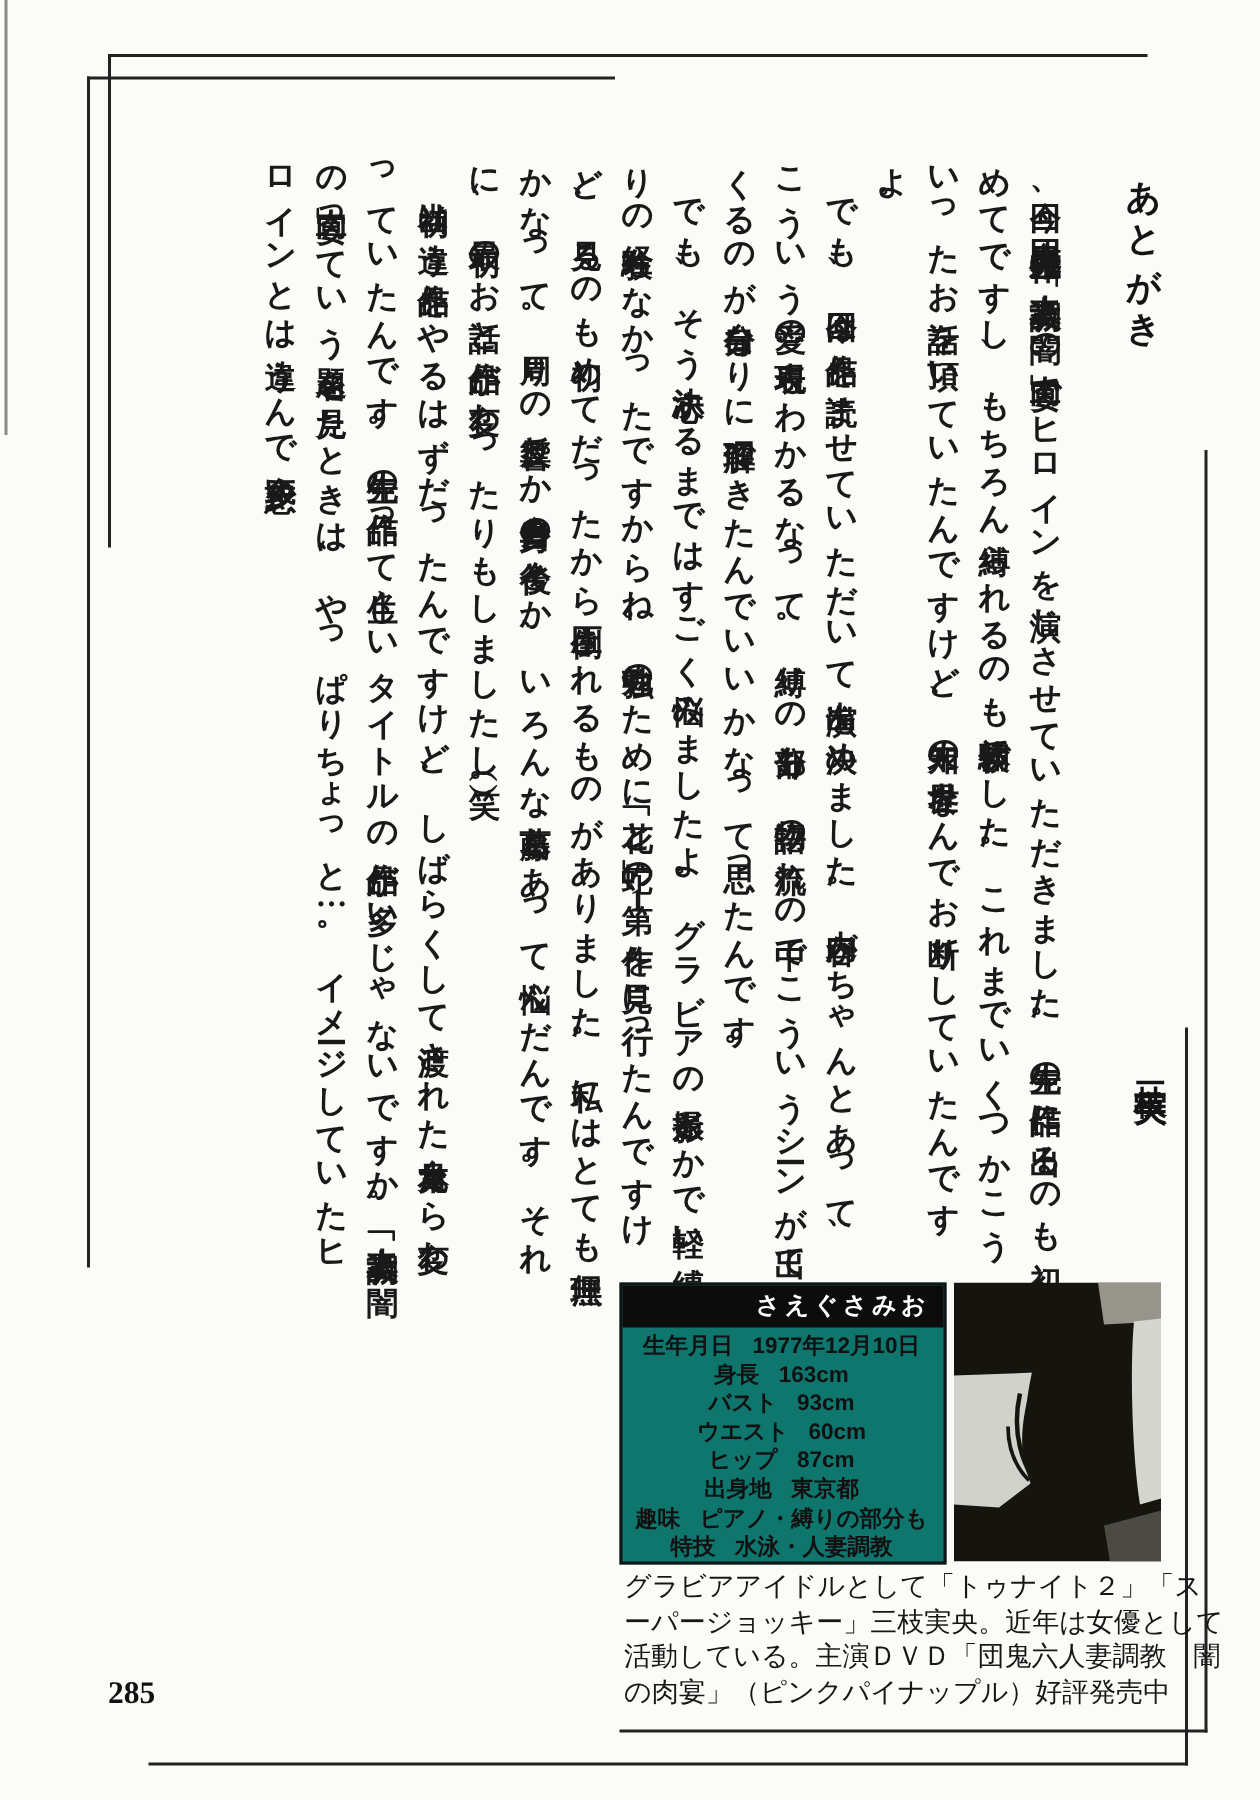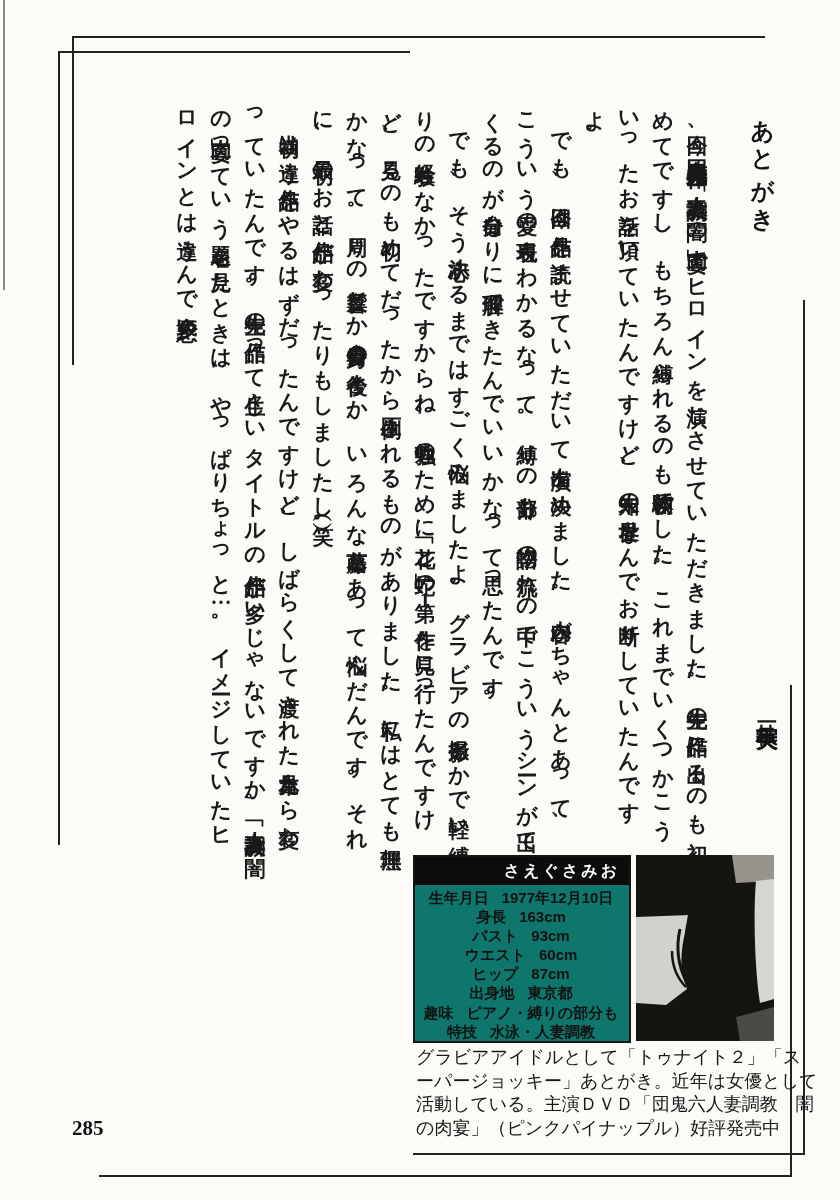--- a/index.html
+++ b/index.html
@@ -108,15 +108,15 @@
     <polygon points="96,0 138,0 138,26 100,28" fill="#97948c"></polygon>
     <path d="M120,26 L138,24 L138,144 L124,148 C119,118 117,58 120,26 Z" fill="#d6d6d0"></path>
     <path d="M0,62 L54,60 C47,82 43,102 47,122 L51,134 L30,150 L0,148 Z" fill="#d2d2cc"></path>
     <path d="M54,60 C50,78 48,95 52,115" stroke="#16140f" stroke-width="4" fill="none"></path>
     <path d="M44,74 C40,92 42,110 50,126" stroke="#16140f" stroke-width="3" fill="none"></path>
     <path d="M36,96 C36,112 42,124 50,132" stroke="#16140f" stroke-width="2.5" fill="none"></path>
     <polygon points="100,162 138,152 138,186 104,186" fill="#4b4a44"></polygon>
   </svg>
 </div>
 
-<div class="bio">グラビアアイドルとして「トゥナイト２」「スーパージョッキー」あとがき。近年は女優として活動している。主演ＤＶＤ「団鬼六人妻調教　闇の肉宴」（ピンクパイナップル）好評発売中</div>
+<div class="bio">グラビアアイドルとして「トゥナイト２」「スーパージョッキー」三枝実央。近年は女優として活動している。主演ＤＶＤ「団鬼六人妻調教　闇の肉宴」（ピンクパイナップル）好評発売中</div>
 
 <div class="pagenum">285</div>
 
 </body></html>

